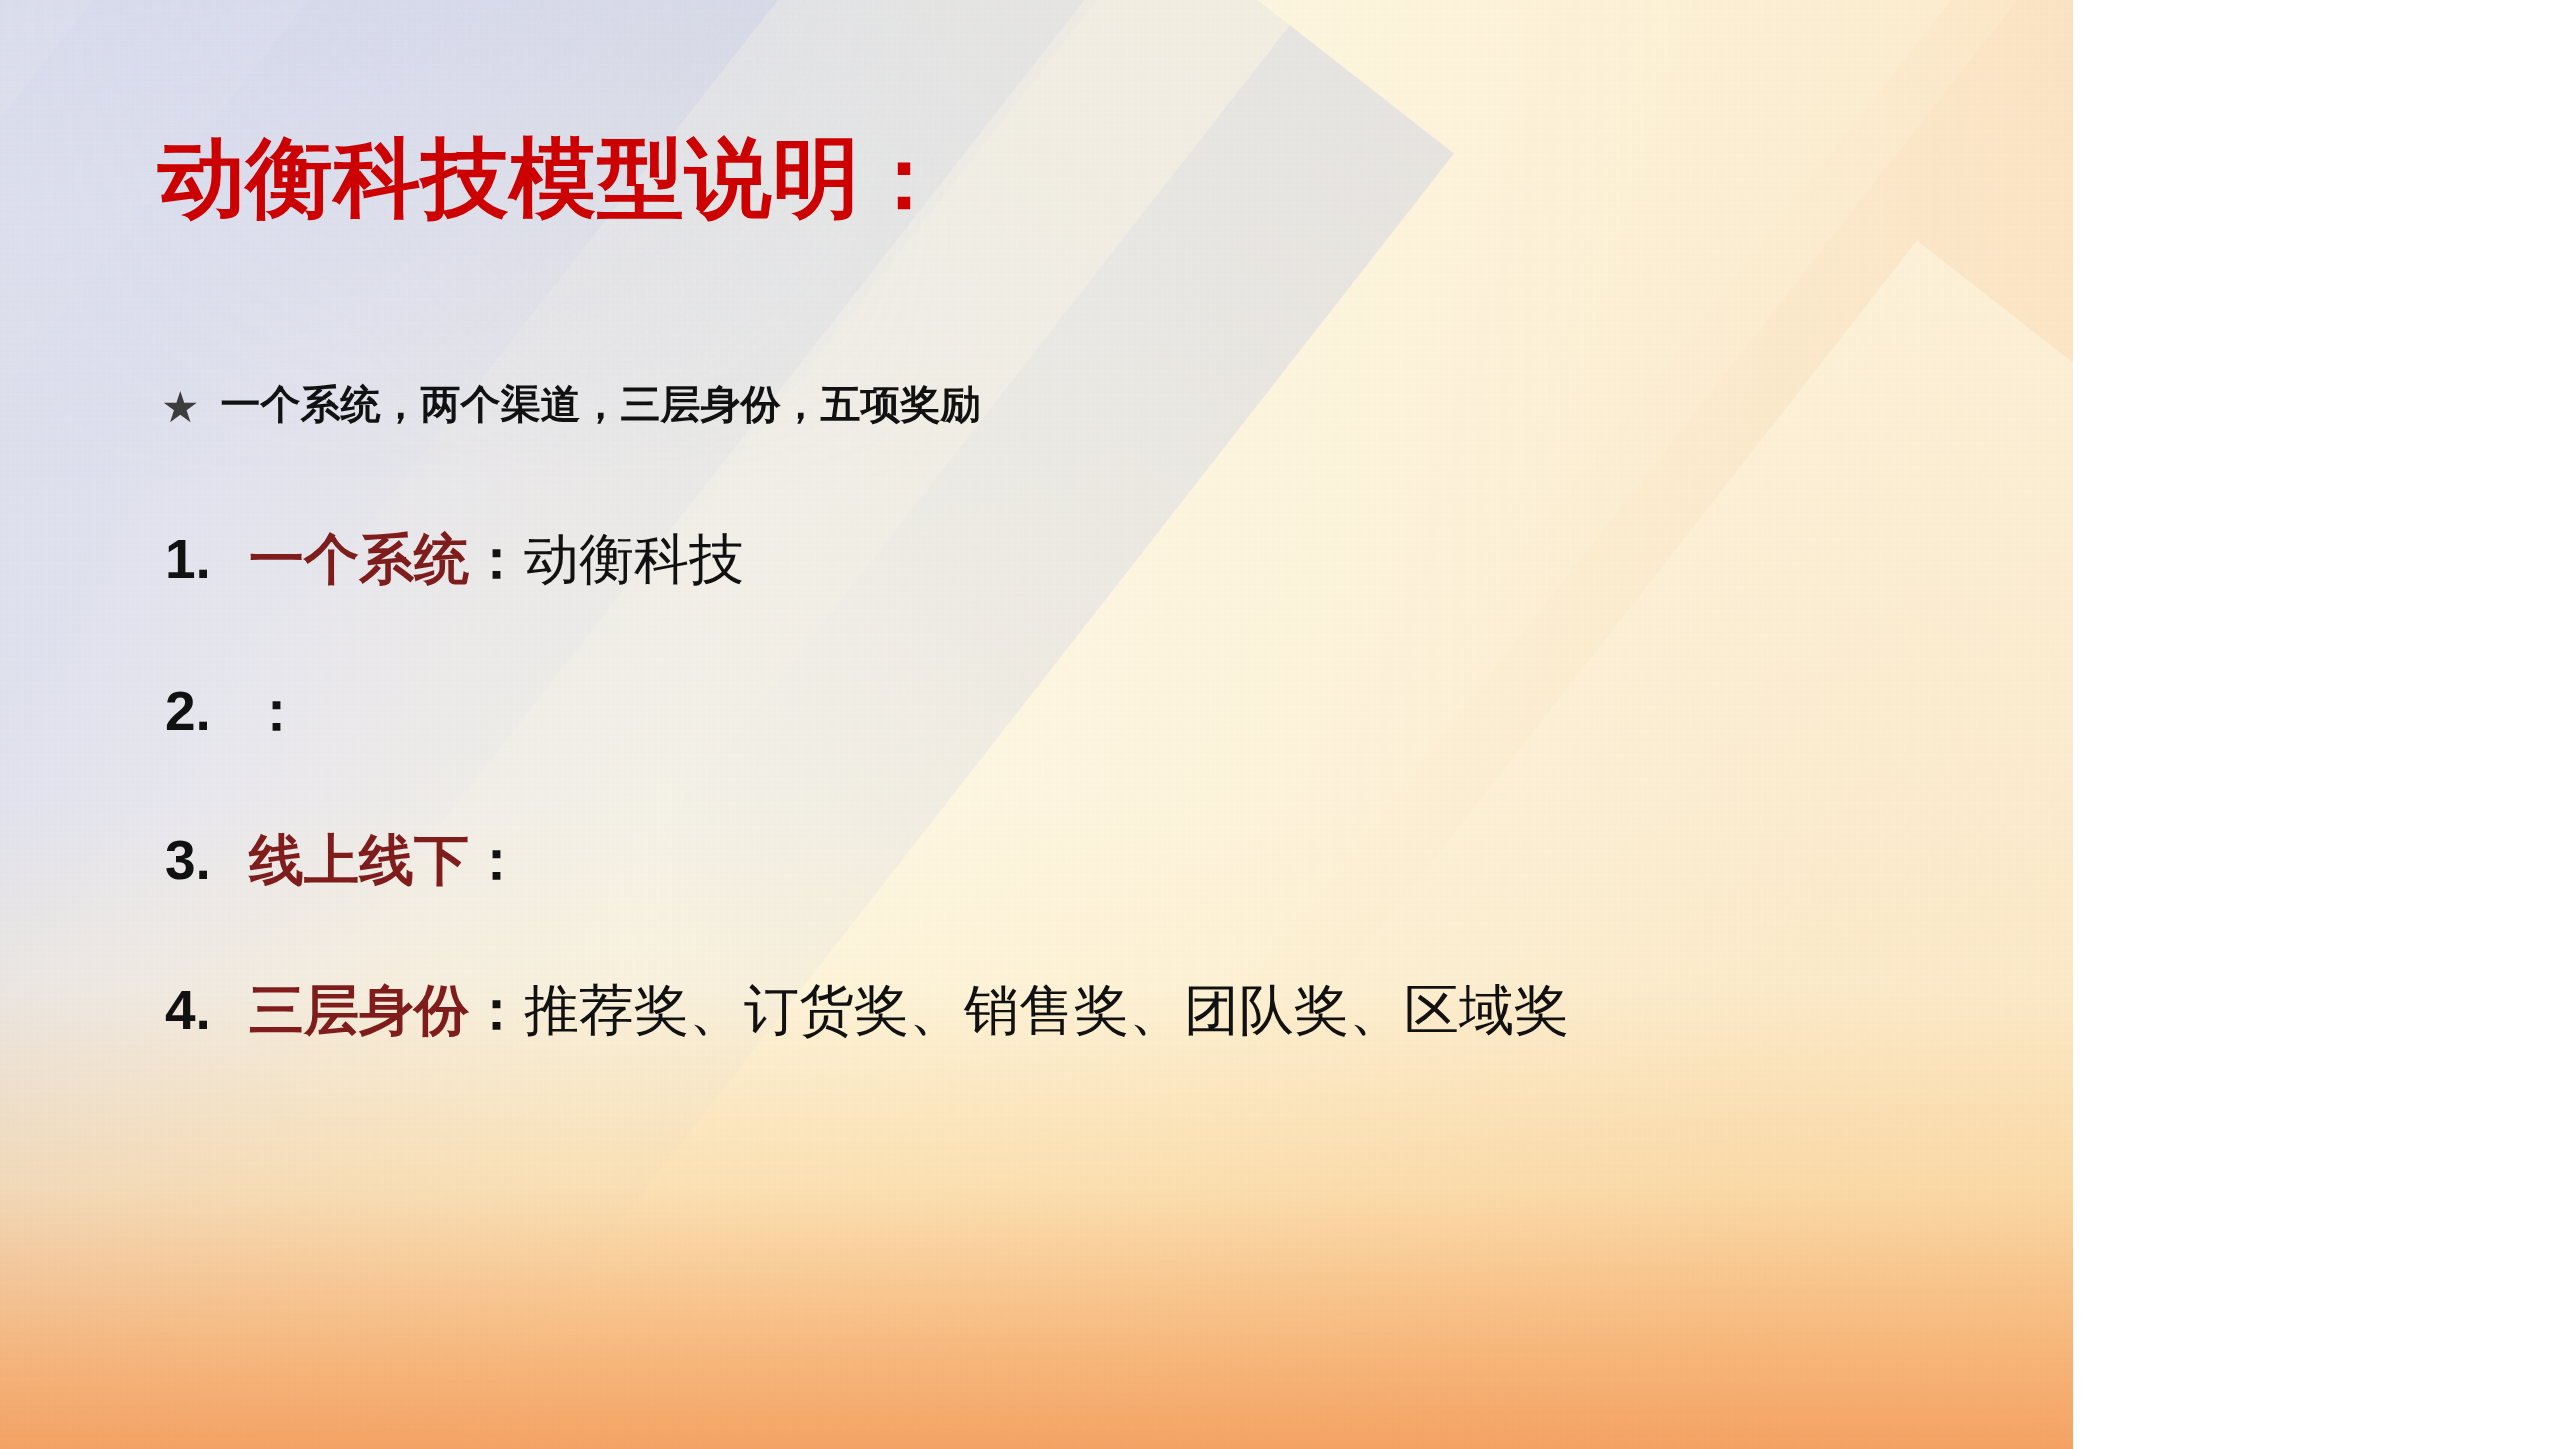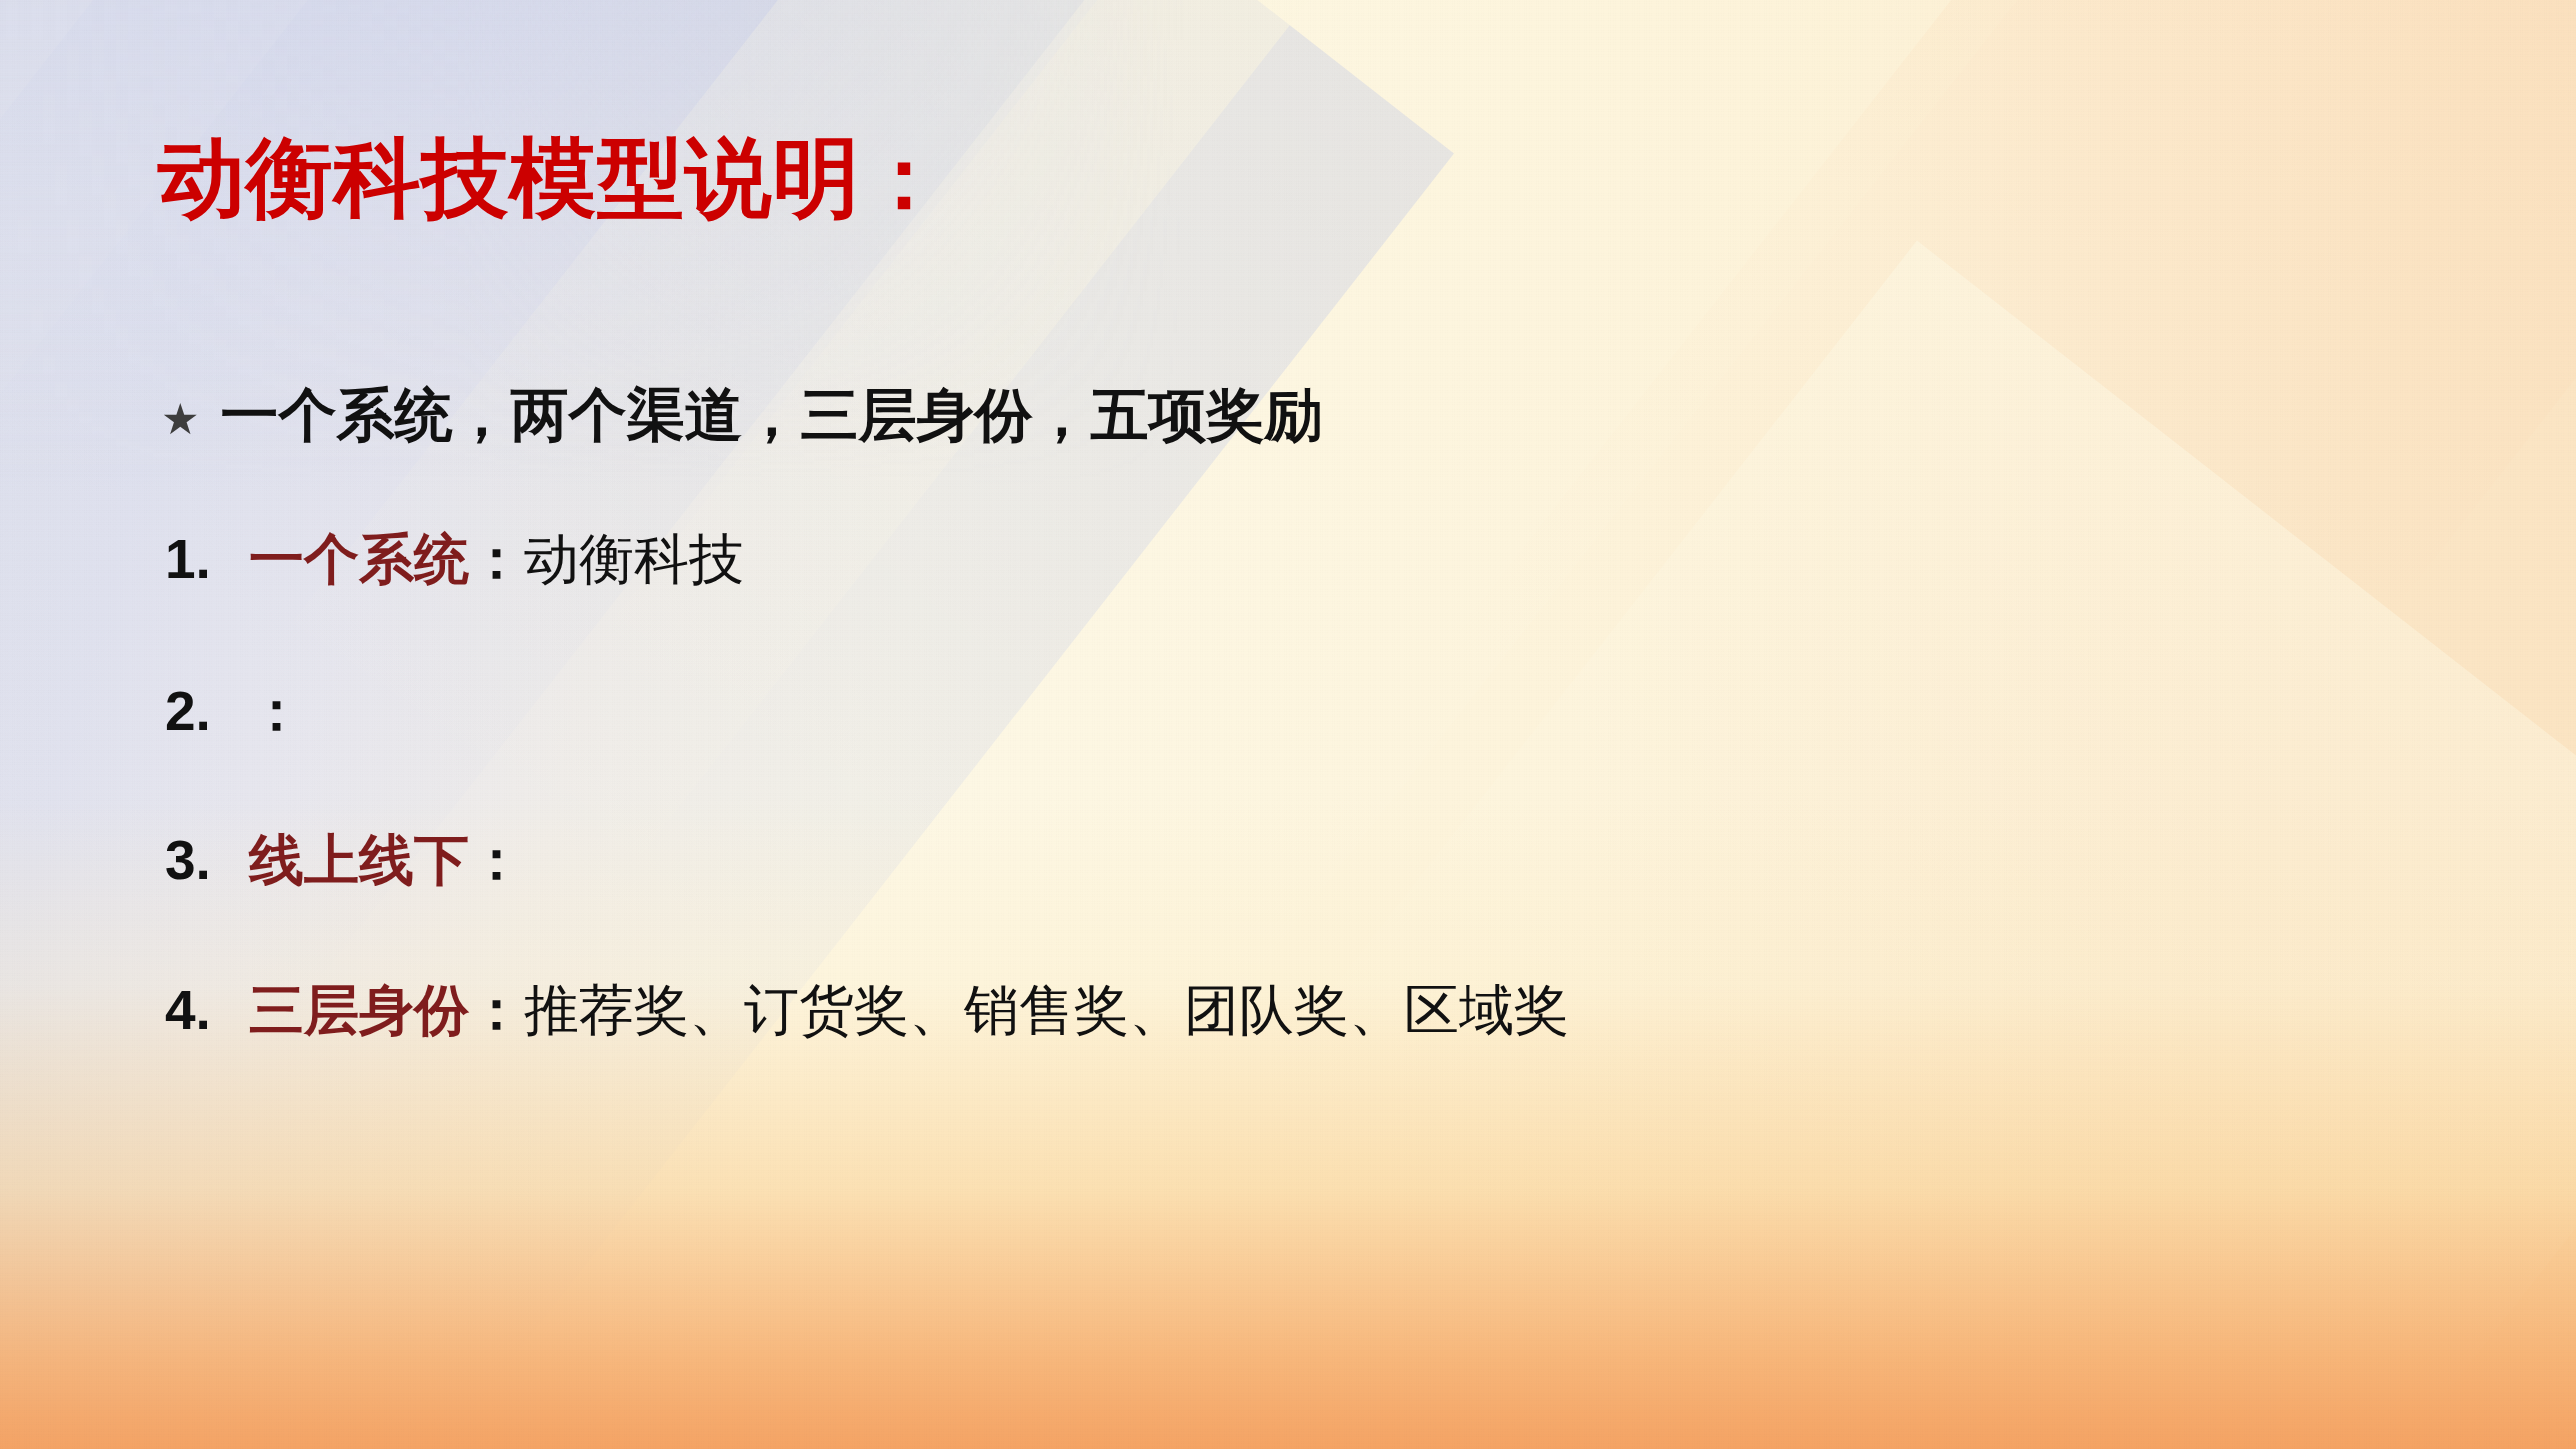--- a/index.html
+++ b/index.html
@@ -3,21 +3,21 @@
 <meta charset="utf-8">
 <style>
   html, body {
     margin: 0;
     padding: 0;
     background: #ffffff;
   }
 
   #slide {
     position: relative;
-    width: 2576px;
+    width: 2073px;
     height: 1449px;
     overflow: hidden;
     font-family: "Liberation Sans", "DejaVu Sans", sans-serif;
     background: #fdf6e6;
   }
 
   
   .bg-layer {
     position: absolute;
     inset: 0;
@@ -142,21 +142,21 @@
   }
   .star-icon {
     font-size: 43px;
     color: #3d3d3d;
     line-height: 1;
     margin-right: 21px;
     position: relative;
     top: 3.2px;
   }
   .star-text {
-    font-size: 58px;
+    font-size: 40px;
     font-weight: bold;
     color: #111111;
     letter-spacing: 0px;
   }
 
   .num-item {
     position: absolute;
     left: 165px;
     display: flex;
     align-items: baseline;

